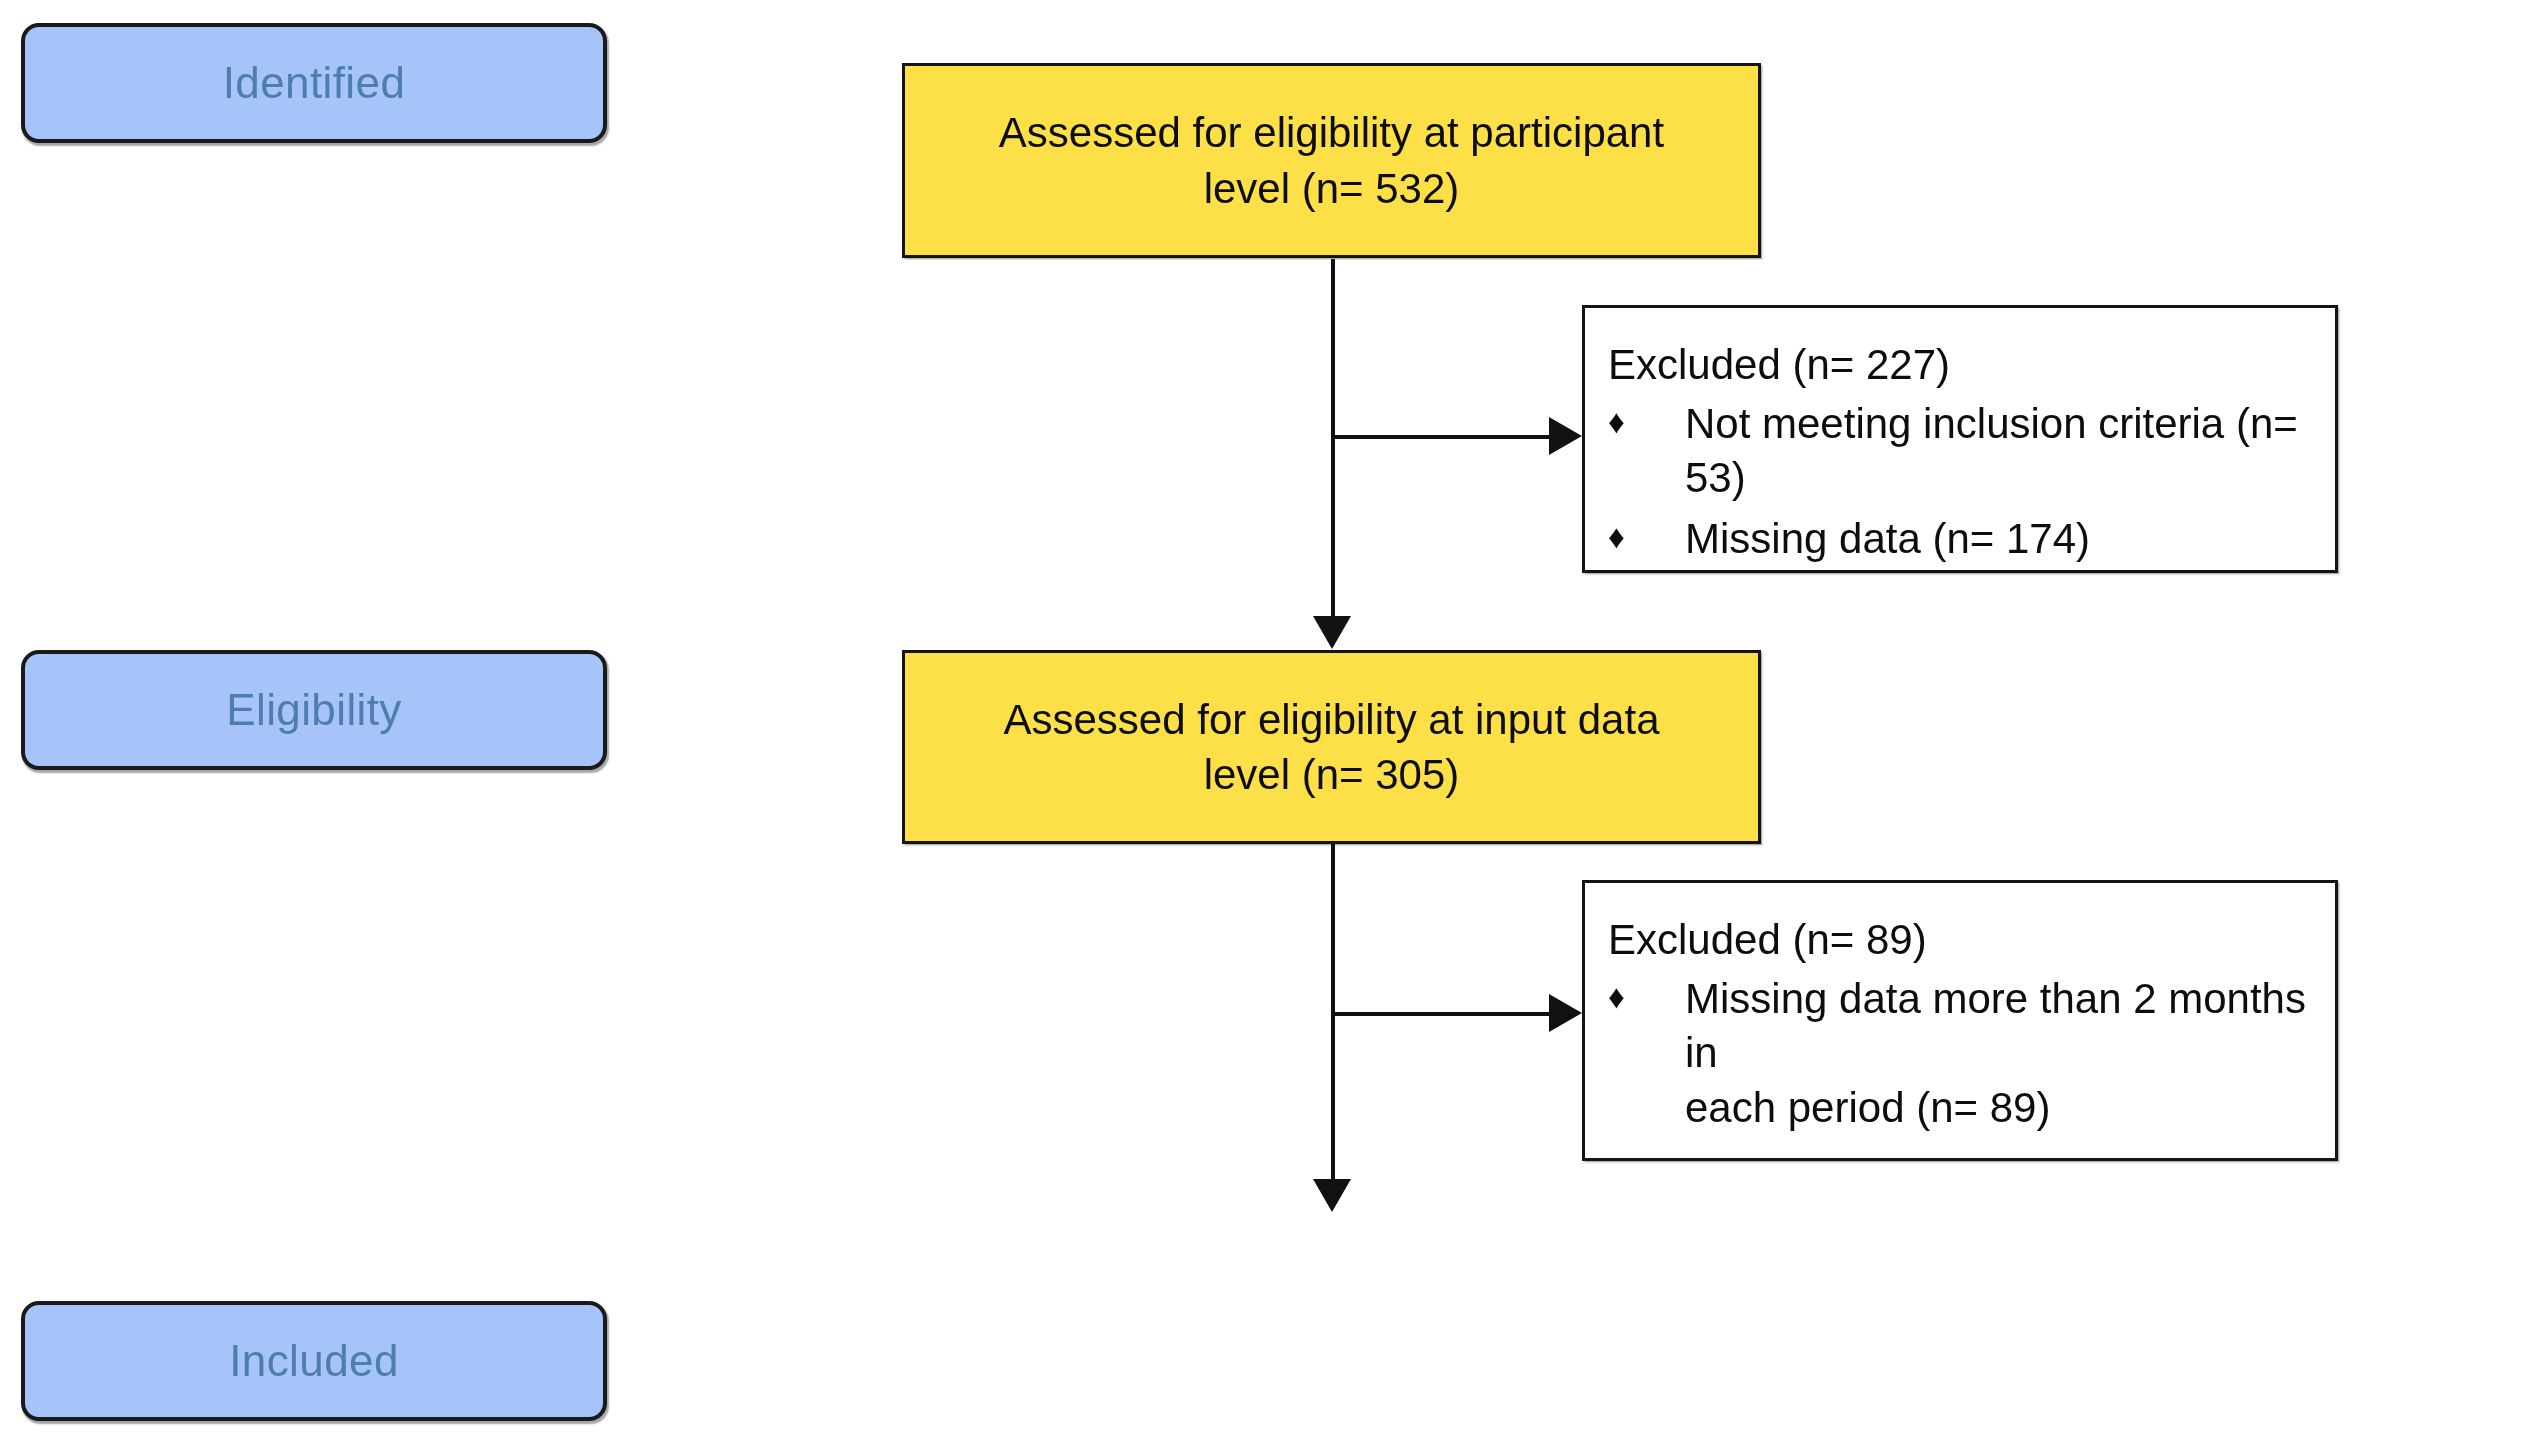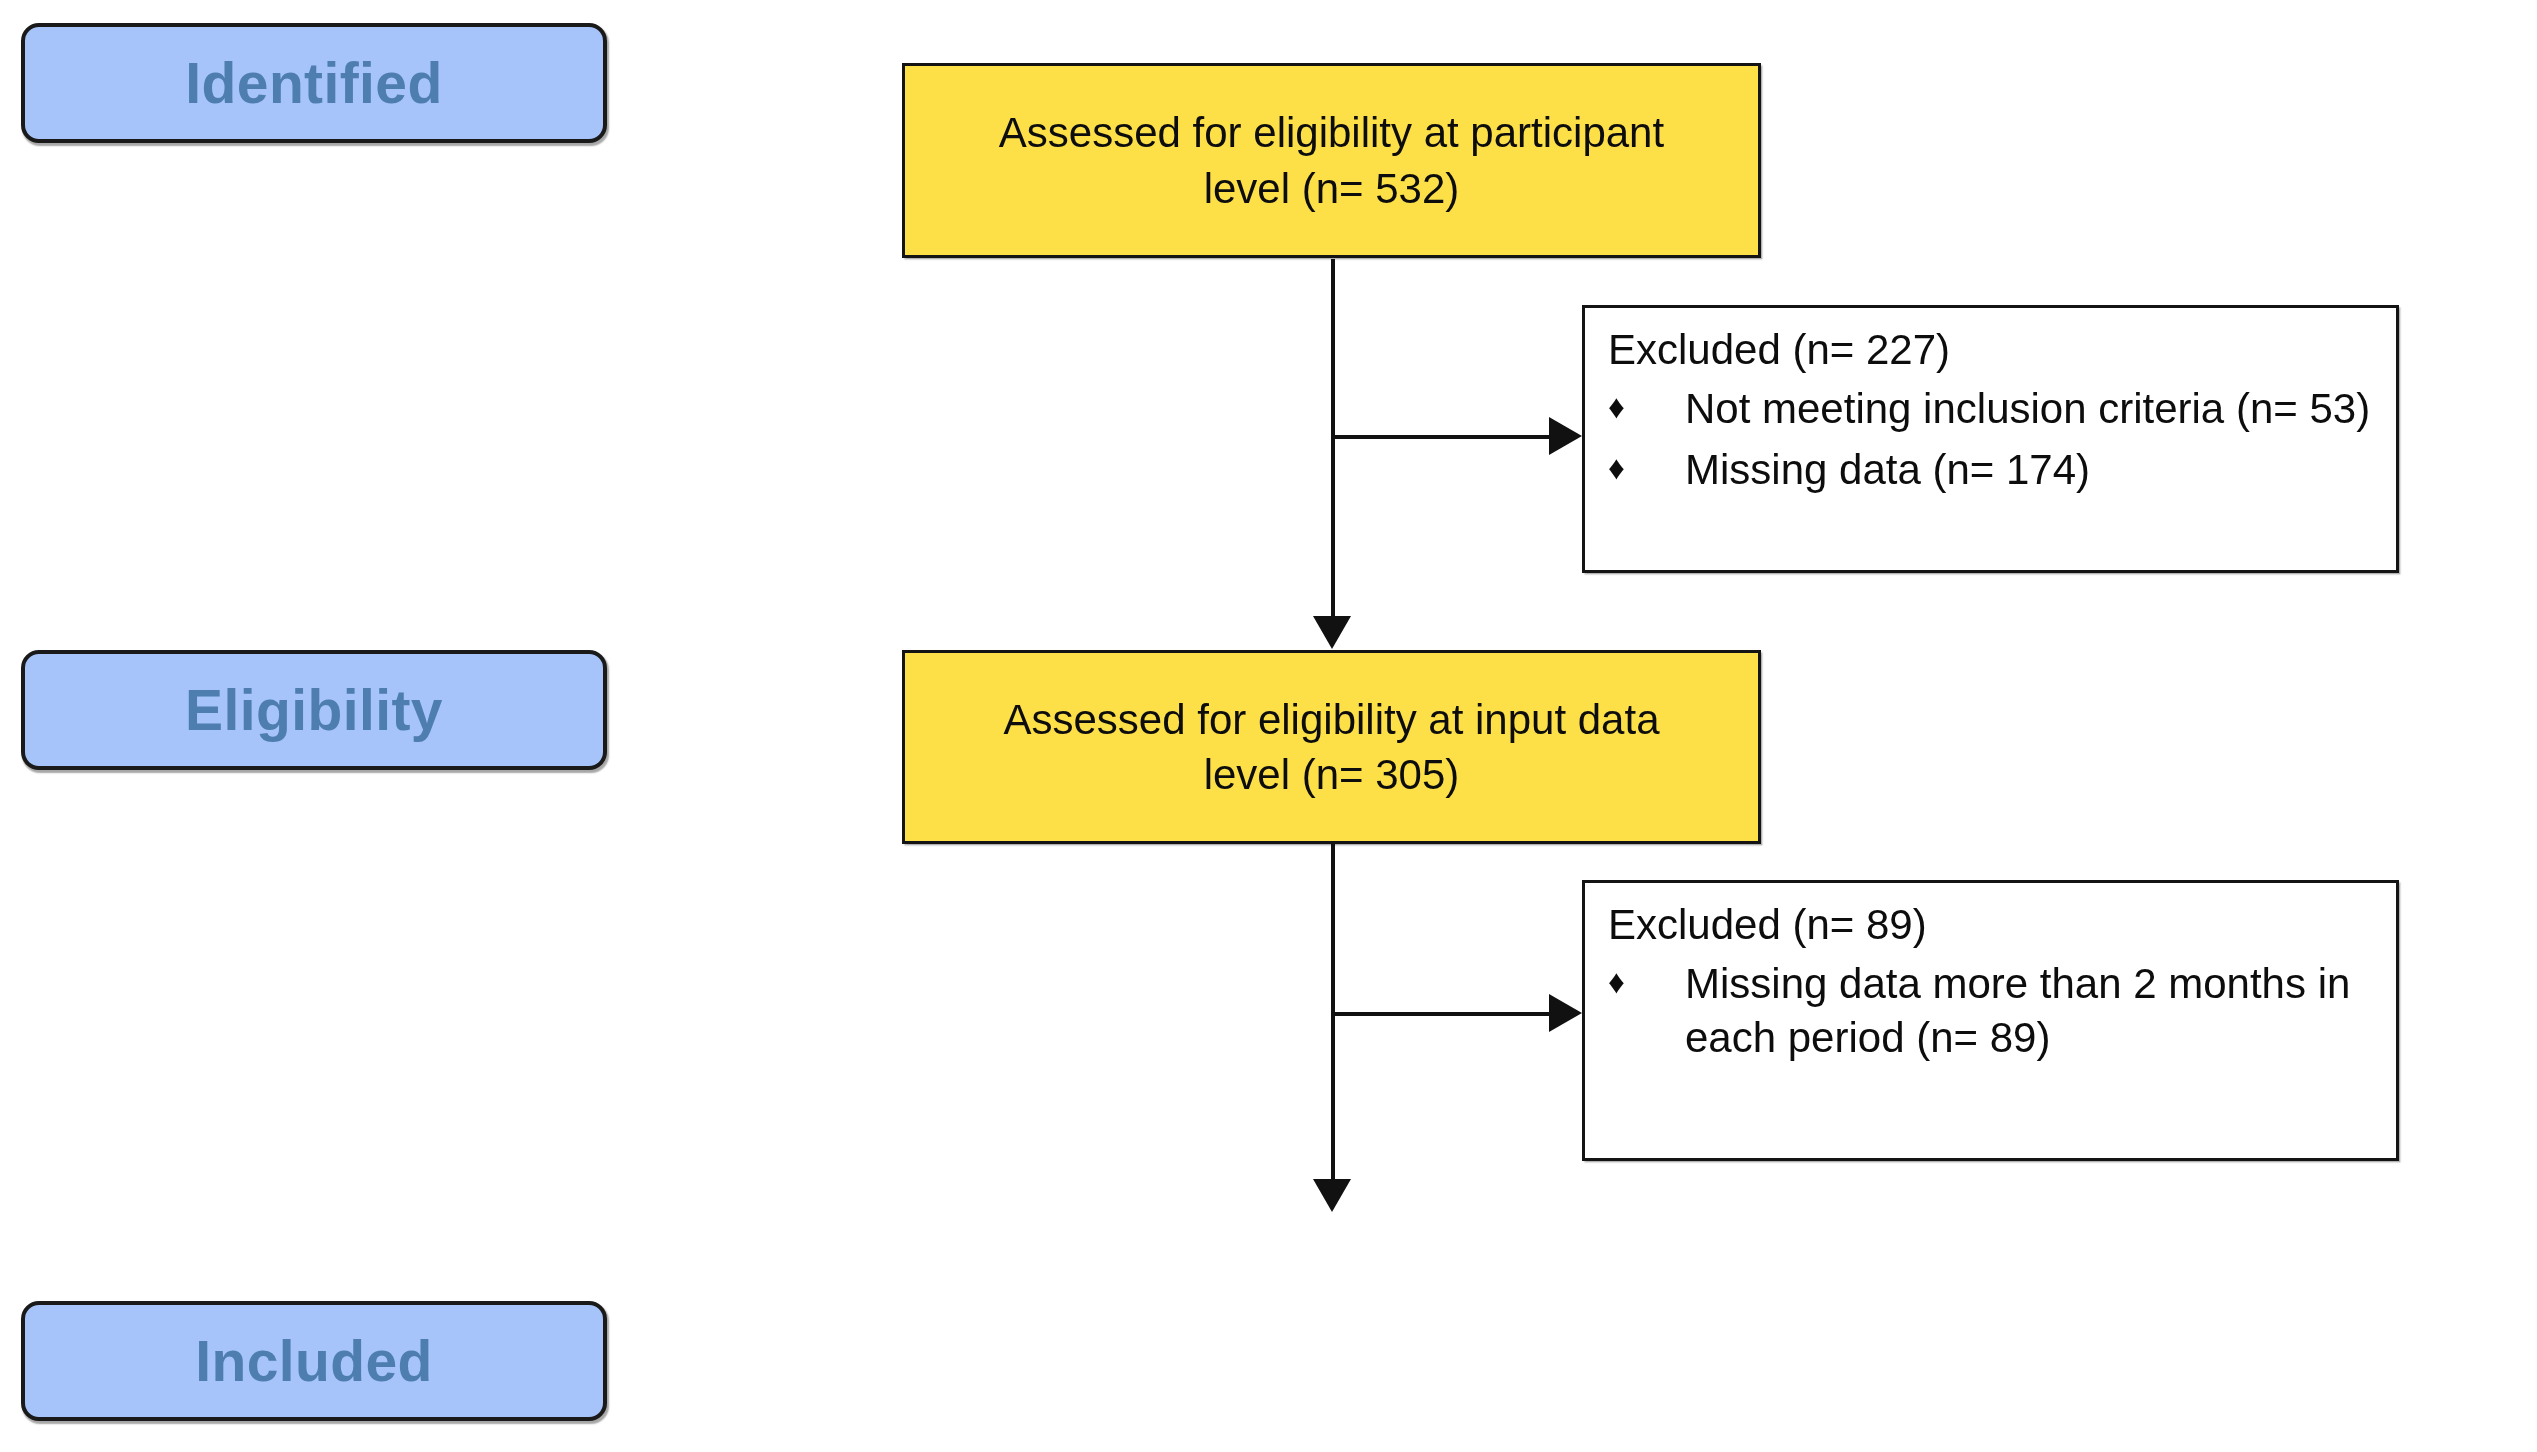--- a/index.html
+++ b/index.html
@@ -16,22 +16,22 @@
     position:absolute;
     box-sizing:border-box;
     width:586px;height:120px;
     border:4.1px solid #1a1a1a;
     border-radius:18px;
     background:#a6c4fa;
     display:flex;align-items:center;justify-content:center;
     box-shadow:1.6px 2.4px 1.6px rgba(0,0,0,.35);
   }
   .stage-pill .stage-label{
-    font-size:57px;
-    font-weight:bold;
+    font-size:44px;
+    font-weight:normal;
     color:#4e7eb0;
     letter-spacing:0.4px;
     line-height:1;
     white-space:nowrap;
   }
   #stage-identified{left:21px;top:23px;}
   #stage-eligibility{left:21px;top:650px;}
   #stage-included{left:21px;top:1301px;}
 
   
@@ -58,26 +58,26 @@
   #box-assessed-input{top:650px;height:194px;}
   #box-included-final{
     top:1211px;height:203px;
     align-items:flex-start;
     padding-top:37px;
   }
 
   
   .excl-box{
     position:absolute;
-    left:1582px;width:817px;
+    left:1582px;width:756px;
     box-sizing:border-box;
     border:3.3px solid #141414;
     background:#ffffff;
     box-shadow:1.6px 2.4px 1.6px rgba(0,0,0,.30);
-    padding:16px 18px 0 23px;
+    padding:31px 18px 0 23px;
   }
   #excl-box-1{top:305px;height:268px;}
   #excl-box-2{top:880px;height:281px;}
   .excl-title{
     font-size:42px;
     color:#0d0d0d;
     line-height:1.22;
     margin:0 0 4.9px 0;
     text-align:left;
   }

